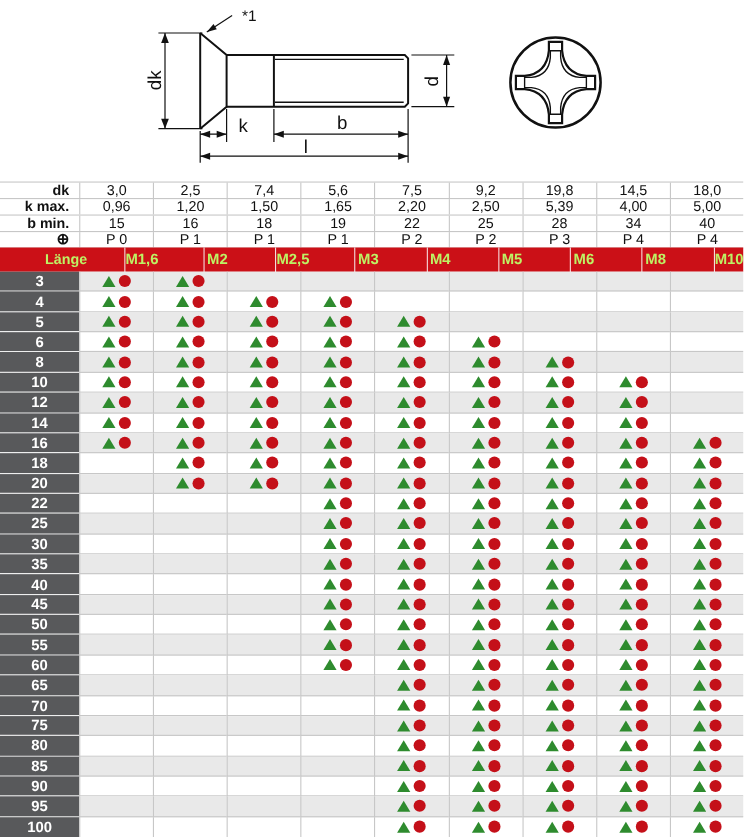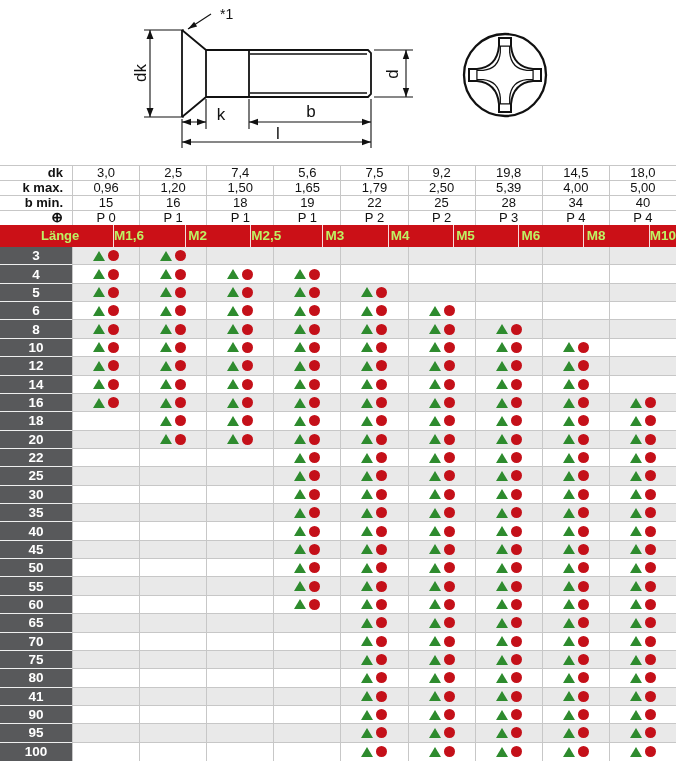--- a/index.html
+++ b/index.html
@@ -106,21 +106,21 @@
         <div class="spec-val">19,8</div>
         <div class="spec-val">14,5</div>
         <div class="spec-val">18,0</div>
       </div>
       <div class="spec-row">
         <div class="spec-label">k max.</div>
         <div class="spec-val">0,96</div>
         <div class="spec-val">1,20</div>
         <div class="spec-val">1,50</div>
         <div class="spec-val">1,65</div>
-        <div class="spec-val">1,79</div>
+        <div class="spec-val">2,20</div>
         <div class="spec-val">2,50</div>
         <div class="spec-val">5,39</div>
         <div class="spec-val">4,00</div>
         <div class="spec-val">5,00</div>
       </div>
       <div class="spec-row">
         <div class="spec-label">b min.</div>
         <div class="spec-val">15</div>
         <div class="spec-val">16</div>
         <div class="spec-val">18</div>
@@ -882,21 +882,21 @@
         <div class="dcell">
           <span class="tri"></span>
           <span class="dot"></span>
         </div>
         <div class="dcell">
           <span class="tri"></span>
           <span class="dot"></span>
         </div>
       </div>
       <div class="brow alt">
-        <div class="rlabel">41</div>
+        <div class="rlabel">85</div>
         <div class="dcell"></div>
         <div class="dcell"></div>
         <div class="dcell"></div>
         <div class="dcell"></div>
         <div class="dcell">
           <span class="tri"></span>
           <span class="dot"></span>
         </div>
         <div class="dcell">
           <span class="tri"></span>

